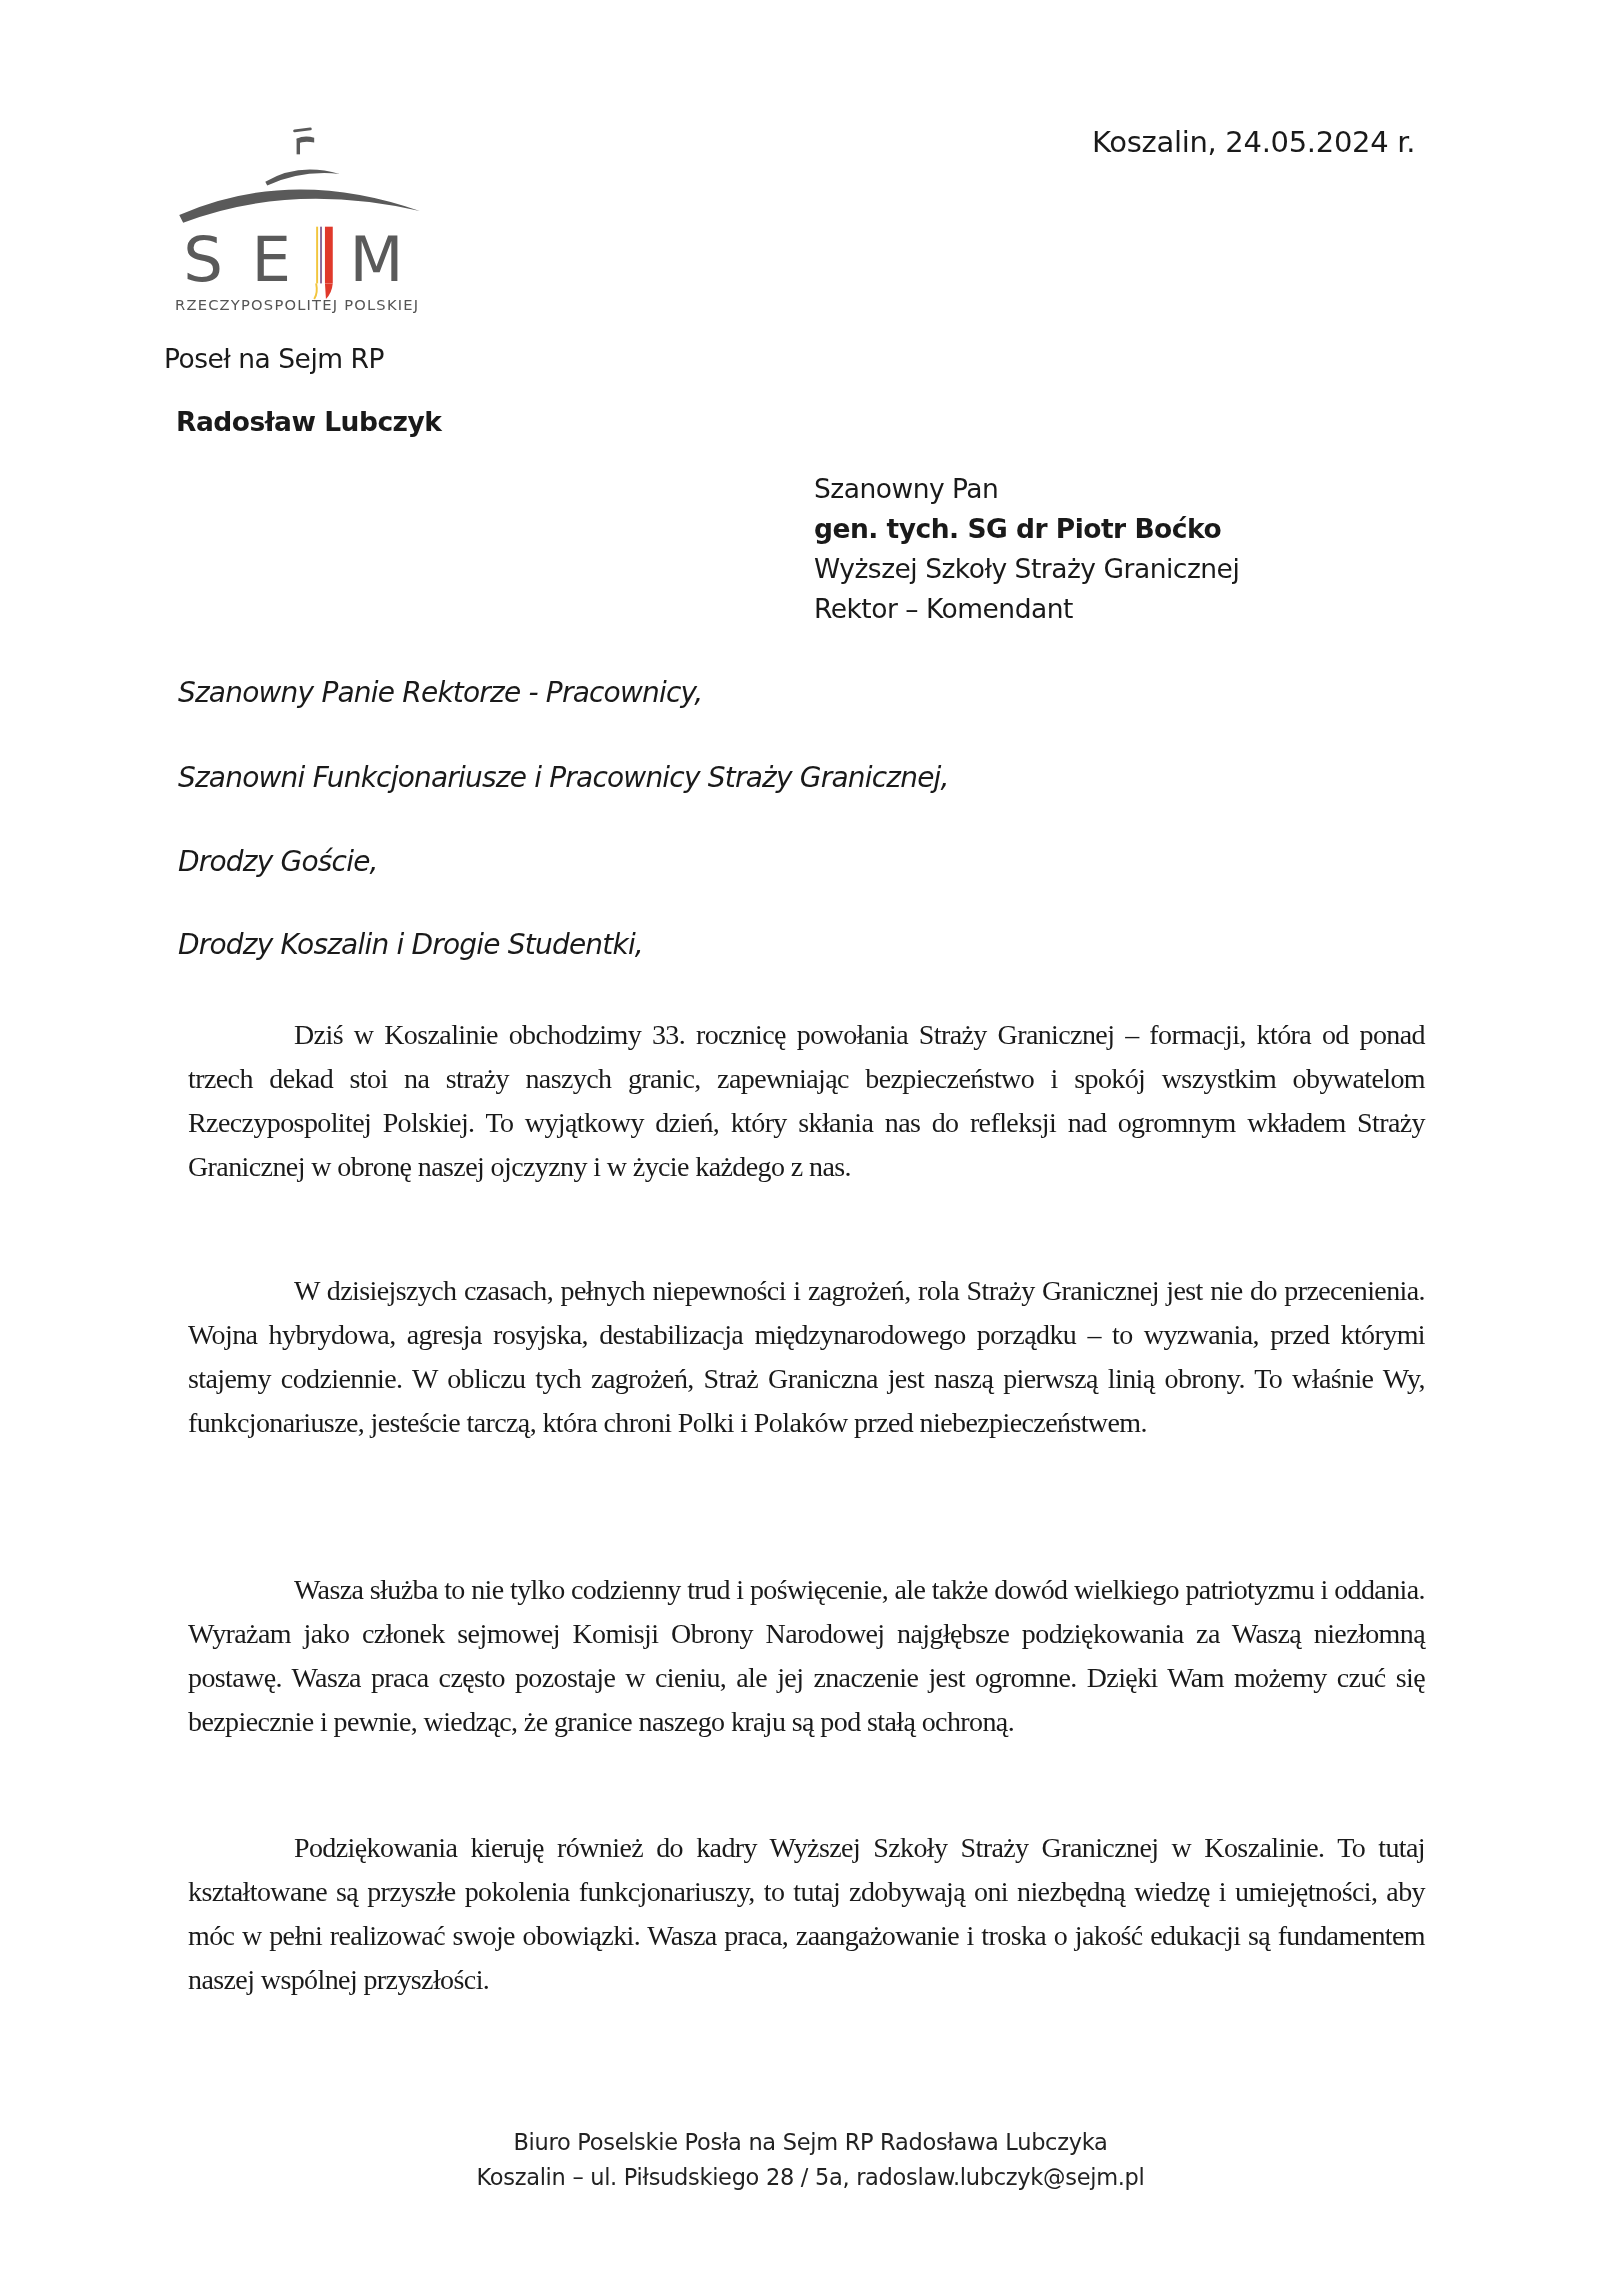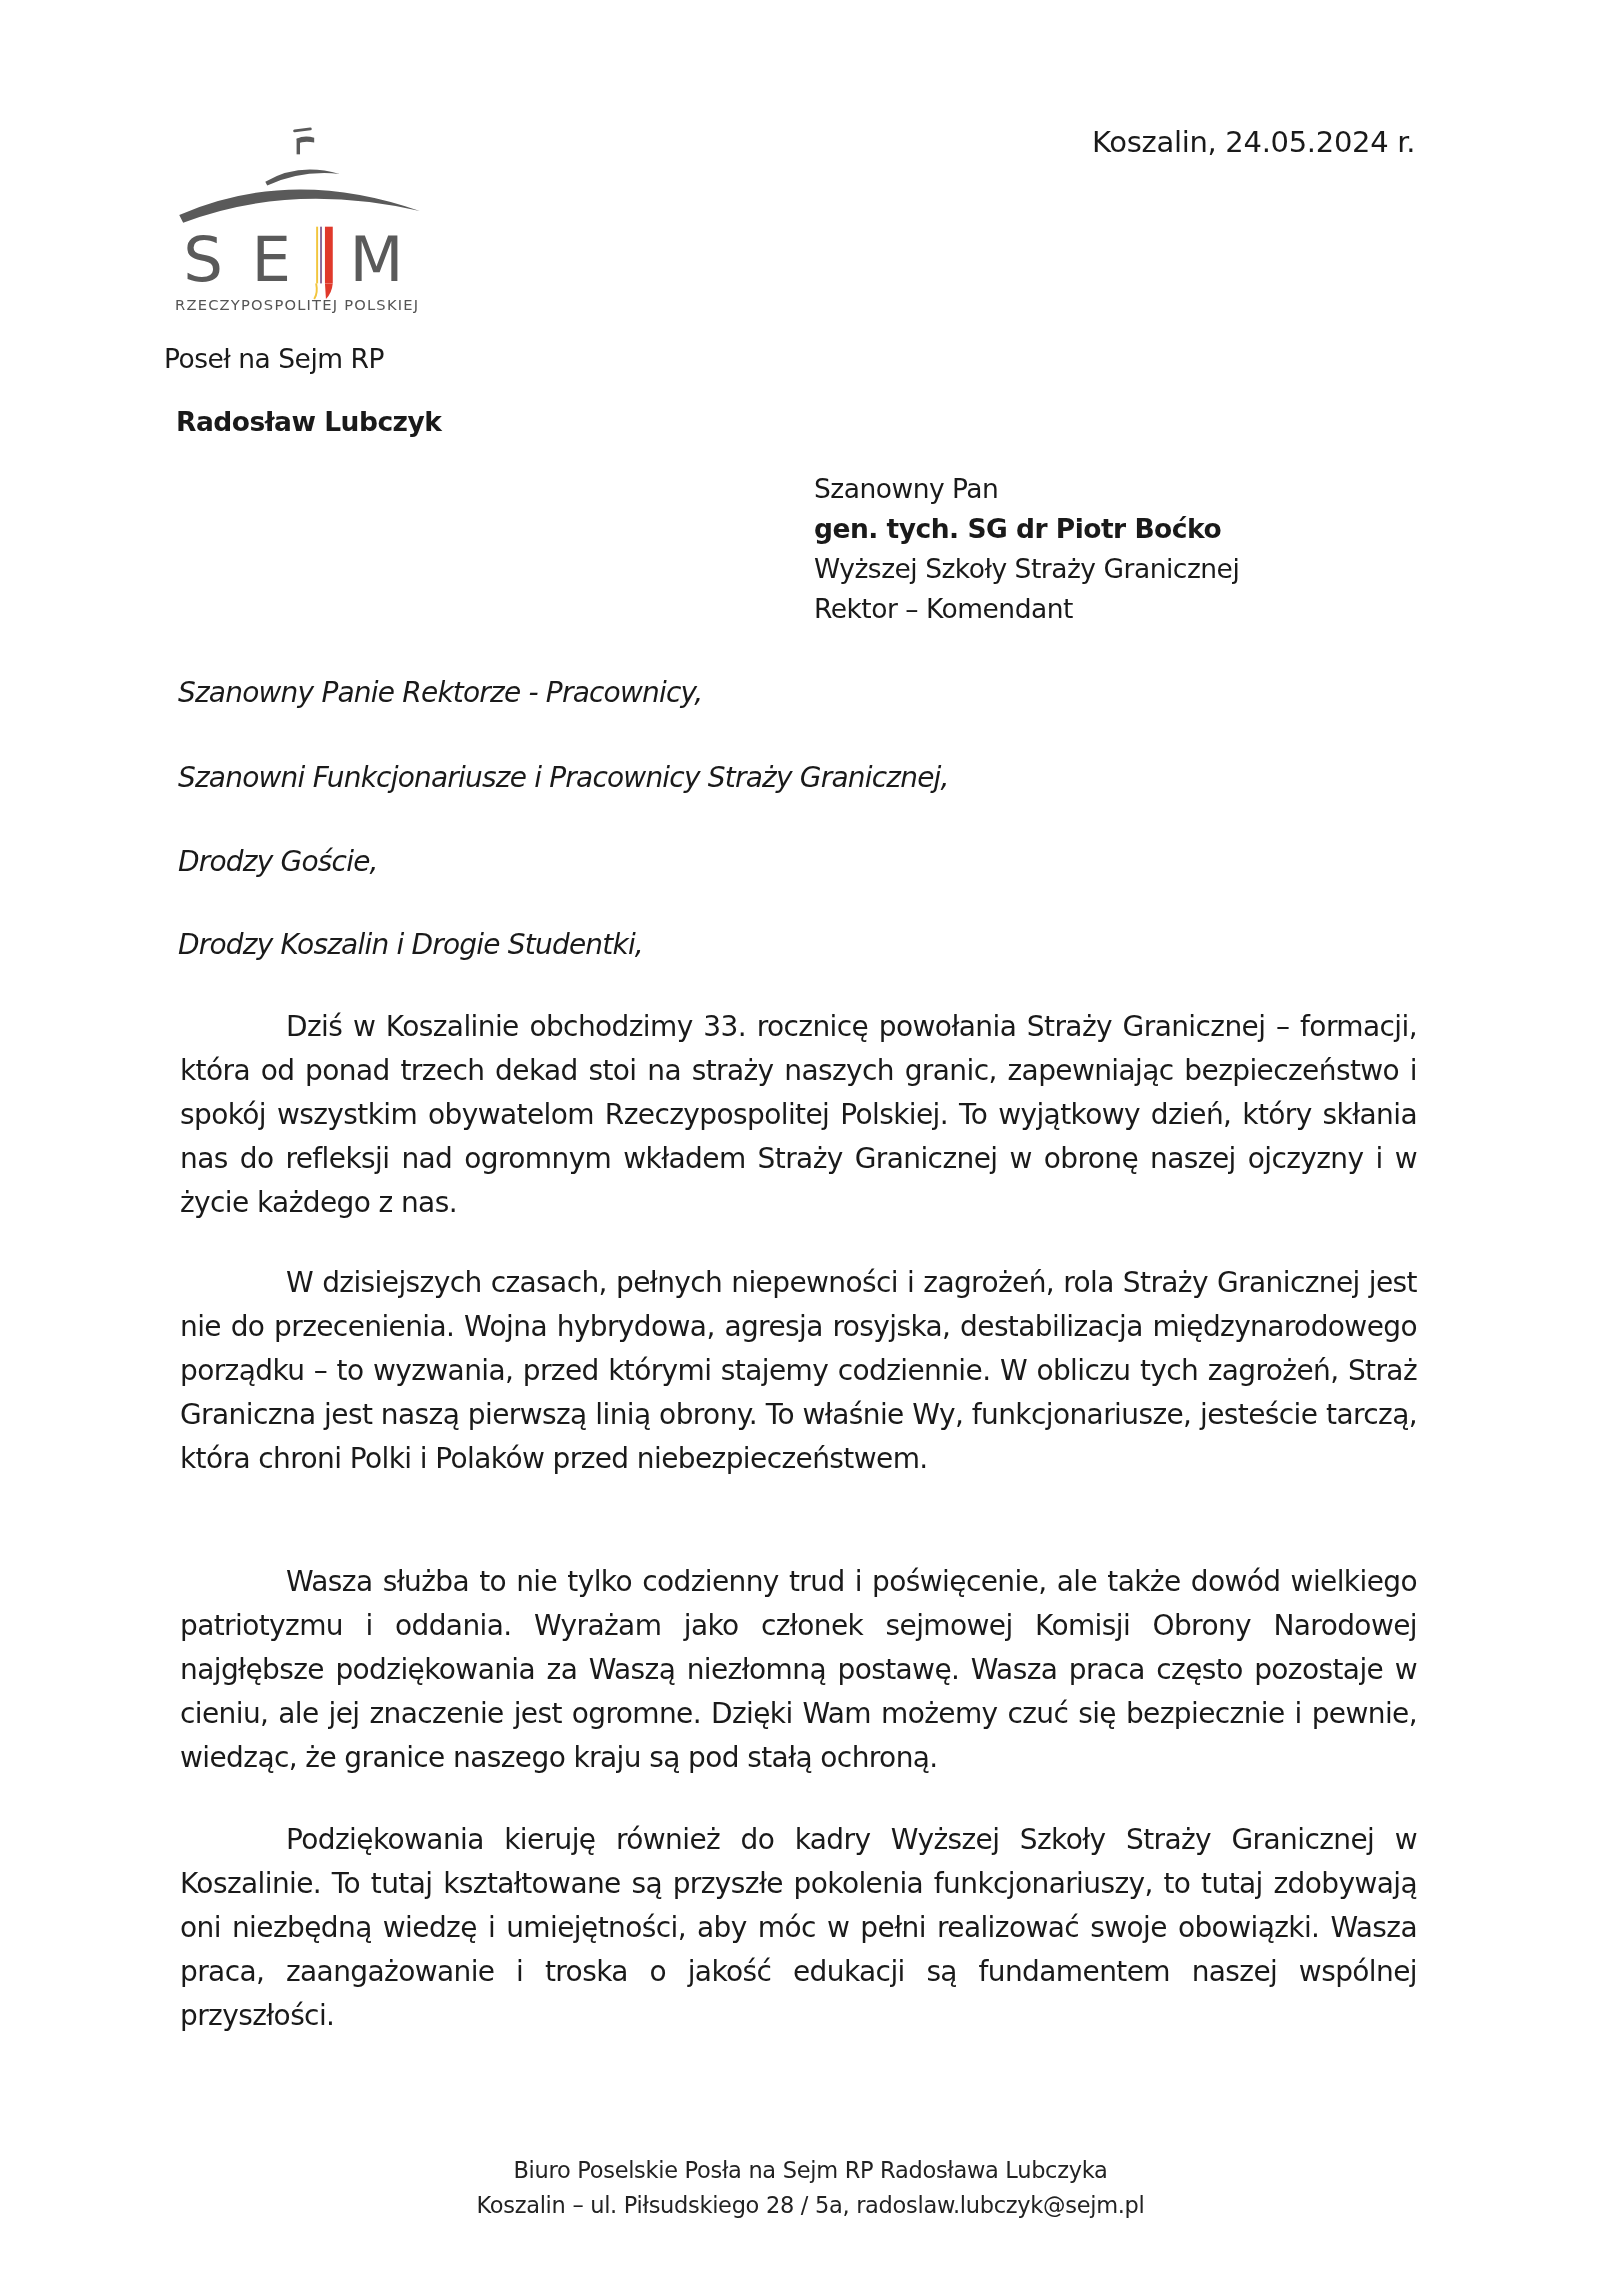--- a/index.html
+++ b/index.html
@@ -16,25 +16,25 @@
 
   .sender-role { position: absolute; left: 164px; top: 343px; font-size: 26.5px; letter-spacing: -0.5px; }
   .sender-name { position: absolute; left: 176px; top: 406px; font-size: 26.5px; font-weight: bold; letter-spacing: -0.5px; }
 
   .recipient { position: absolute; left: 814px; top: 469px; font-size: 26.5px; line-height: 40px; letter-spacing: -0.5px; }
   .recipient .bold { font-weight: bold; }
 
   .greeting { position: absolute; left: 178px; font-size: 28px; font-style: italic; letter-spacing: -0.8px; }
 
   .body-text { position: absolute; left: 178px; width: 1237px; font-size: 28px; line-height: 44px;
-               text-align: justify; letter-spacing: -0.6px; word-spacing: 0px; margin: 2px; }
+               text-align: justify; letter-spacing: -0.6px; word-spacing: 0px; margin: 10px; font-family: Liberation Serif, serif; }
   .body-text .indent { display: inline-block; width: 106px; }
 
   .footer { position: absolute; left: 0; width: 1621px; top: 2125px; text-align: center;
-            font-size: 22.5px; line-height: 35px; letter-spacing: -0.3px; color: #222; margin-top: 28px; }
+            font-size: 22.5px; line-height: 35px; letter-spacing: -0.3px; color: #222; }
 </style>
 </head>
 <body>
 
 <div class="page">
 
   <div class="logo">
     <svg width="255" height="176" viewBox="0 0 260 180">
 
       <path d="M124 6 L140 4" stroke="#5a5a5a" stroke-width="3" fill="none" stroke-linecap="round"></path>

